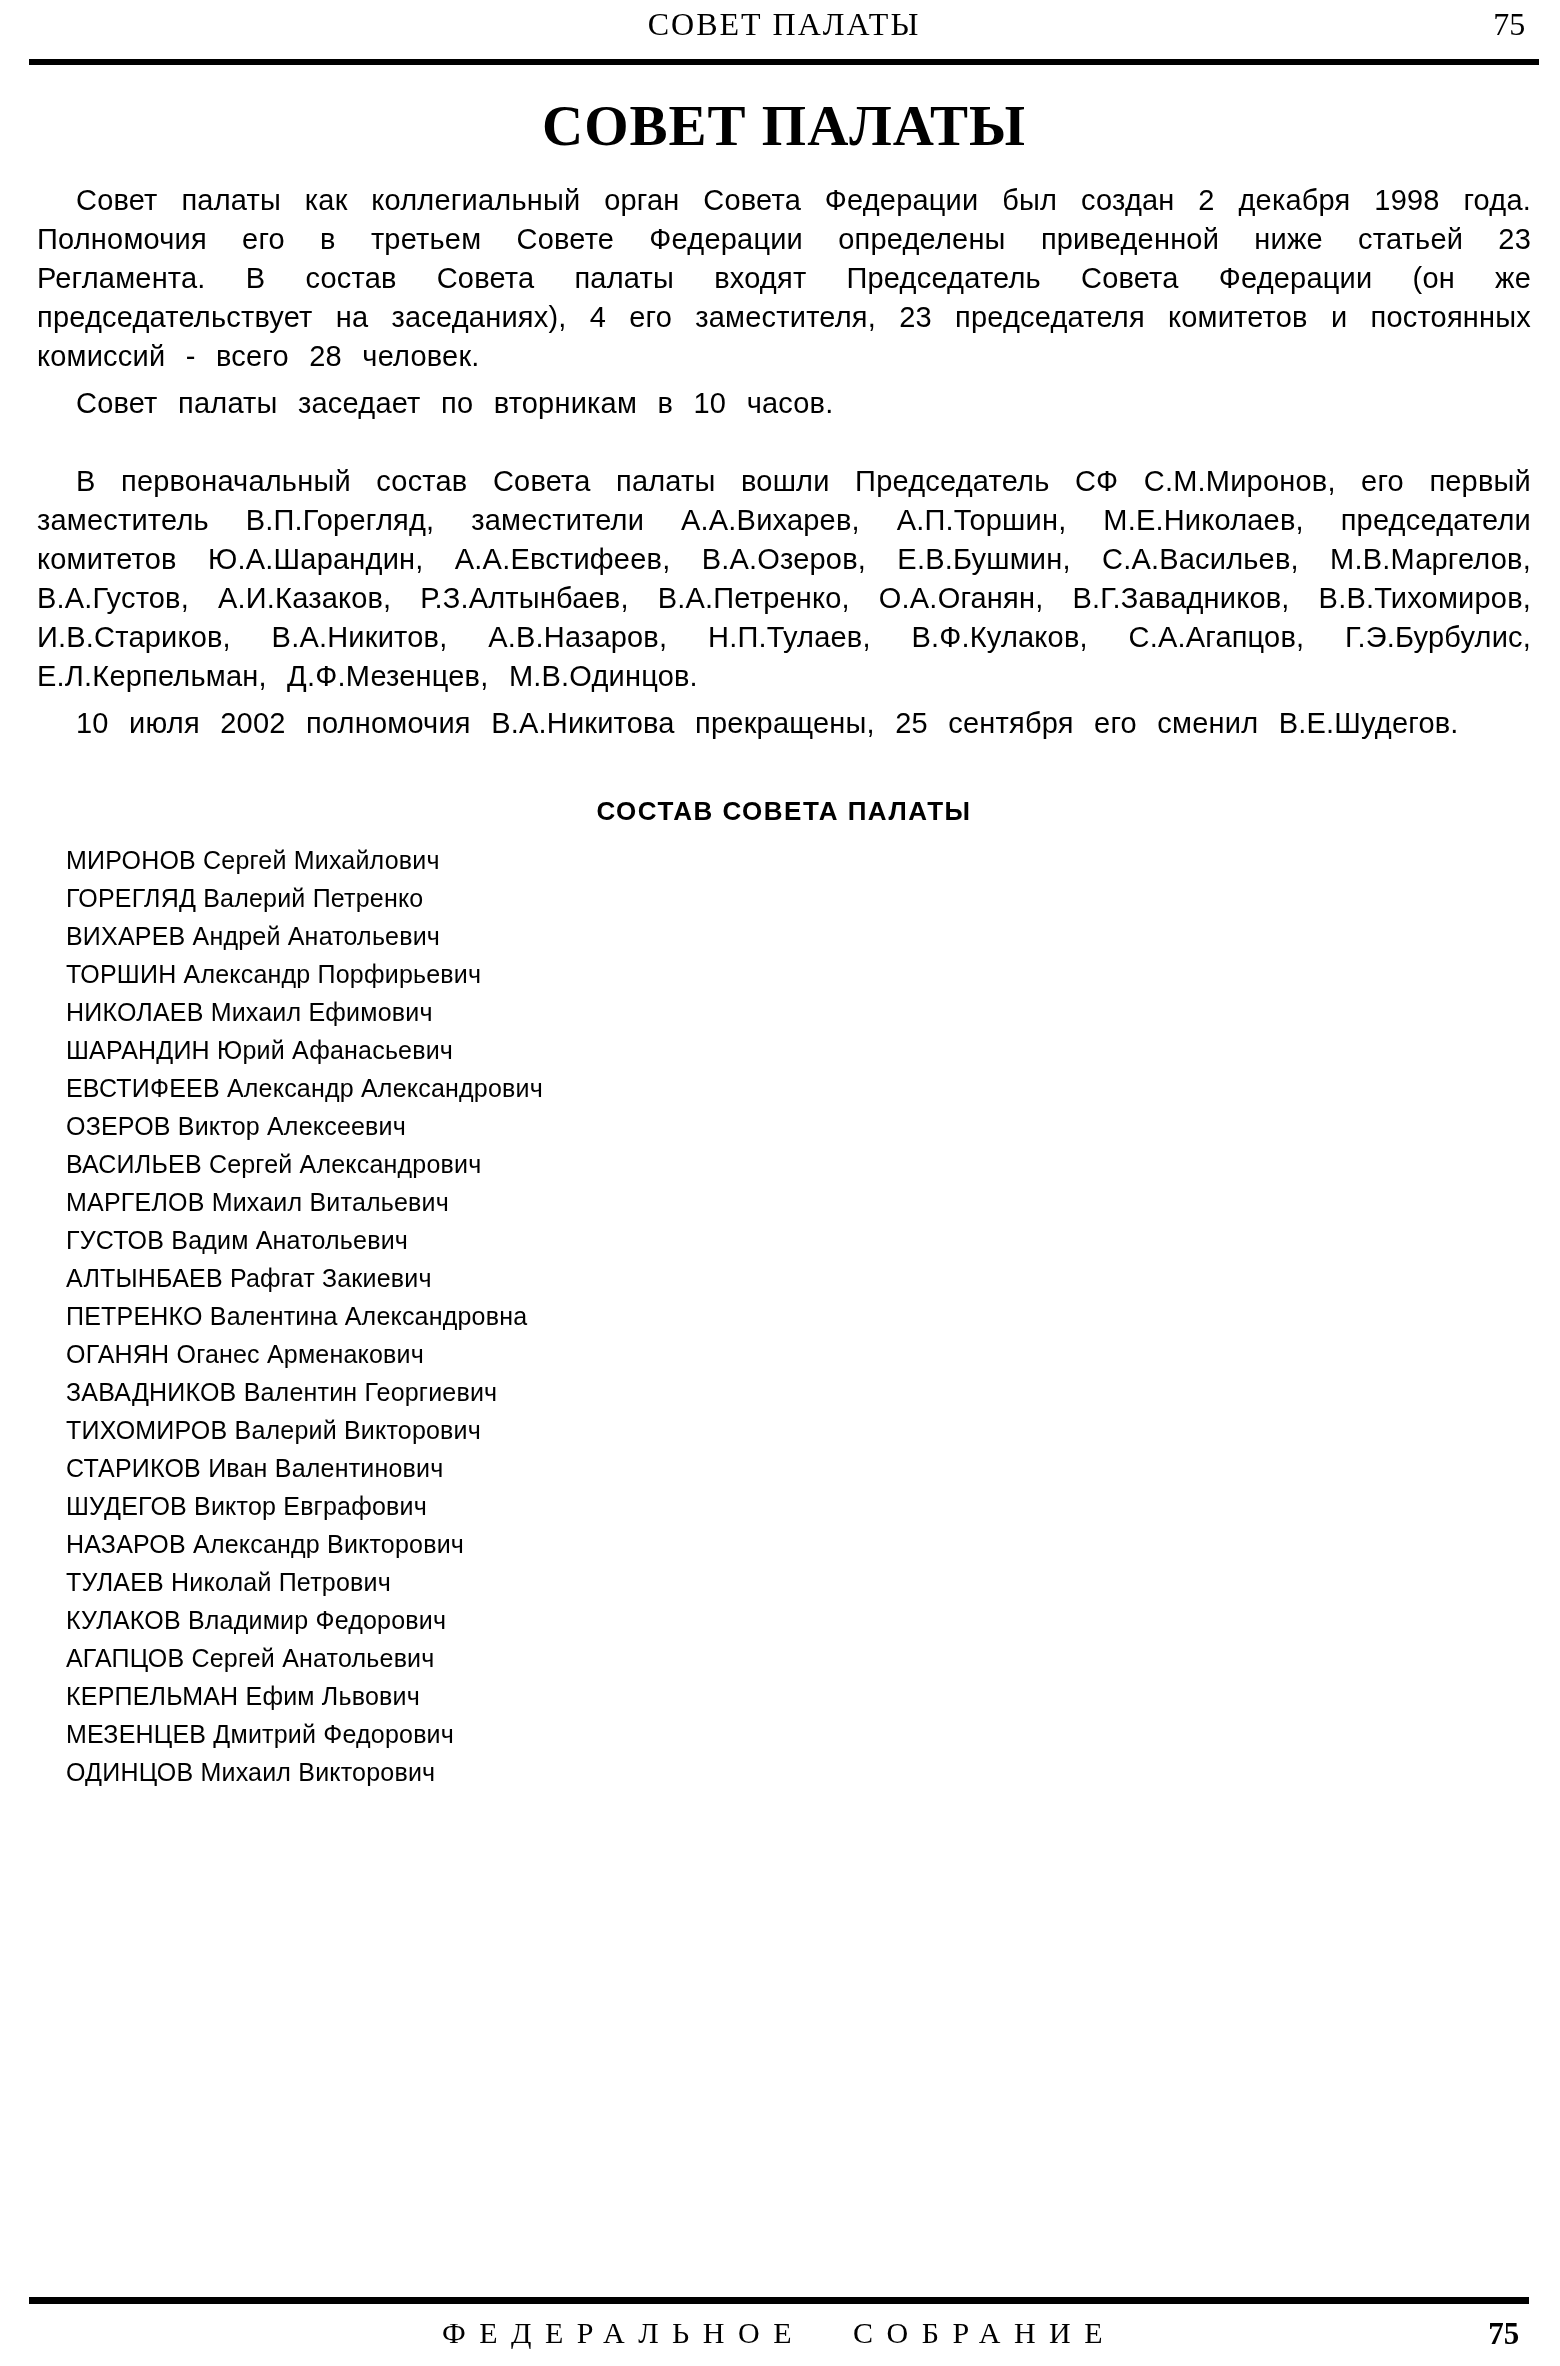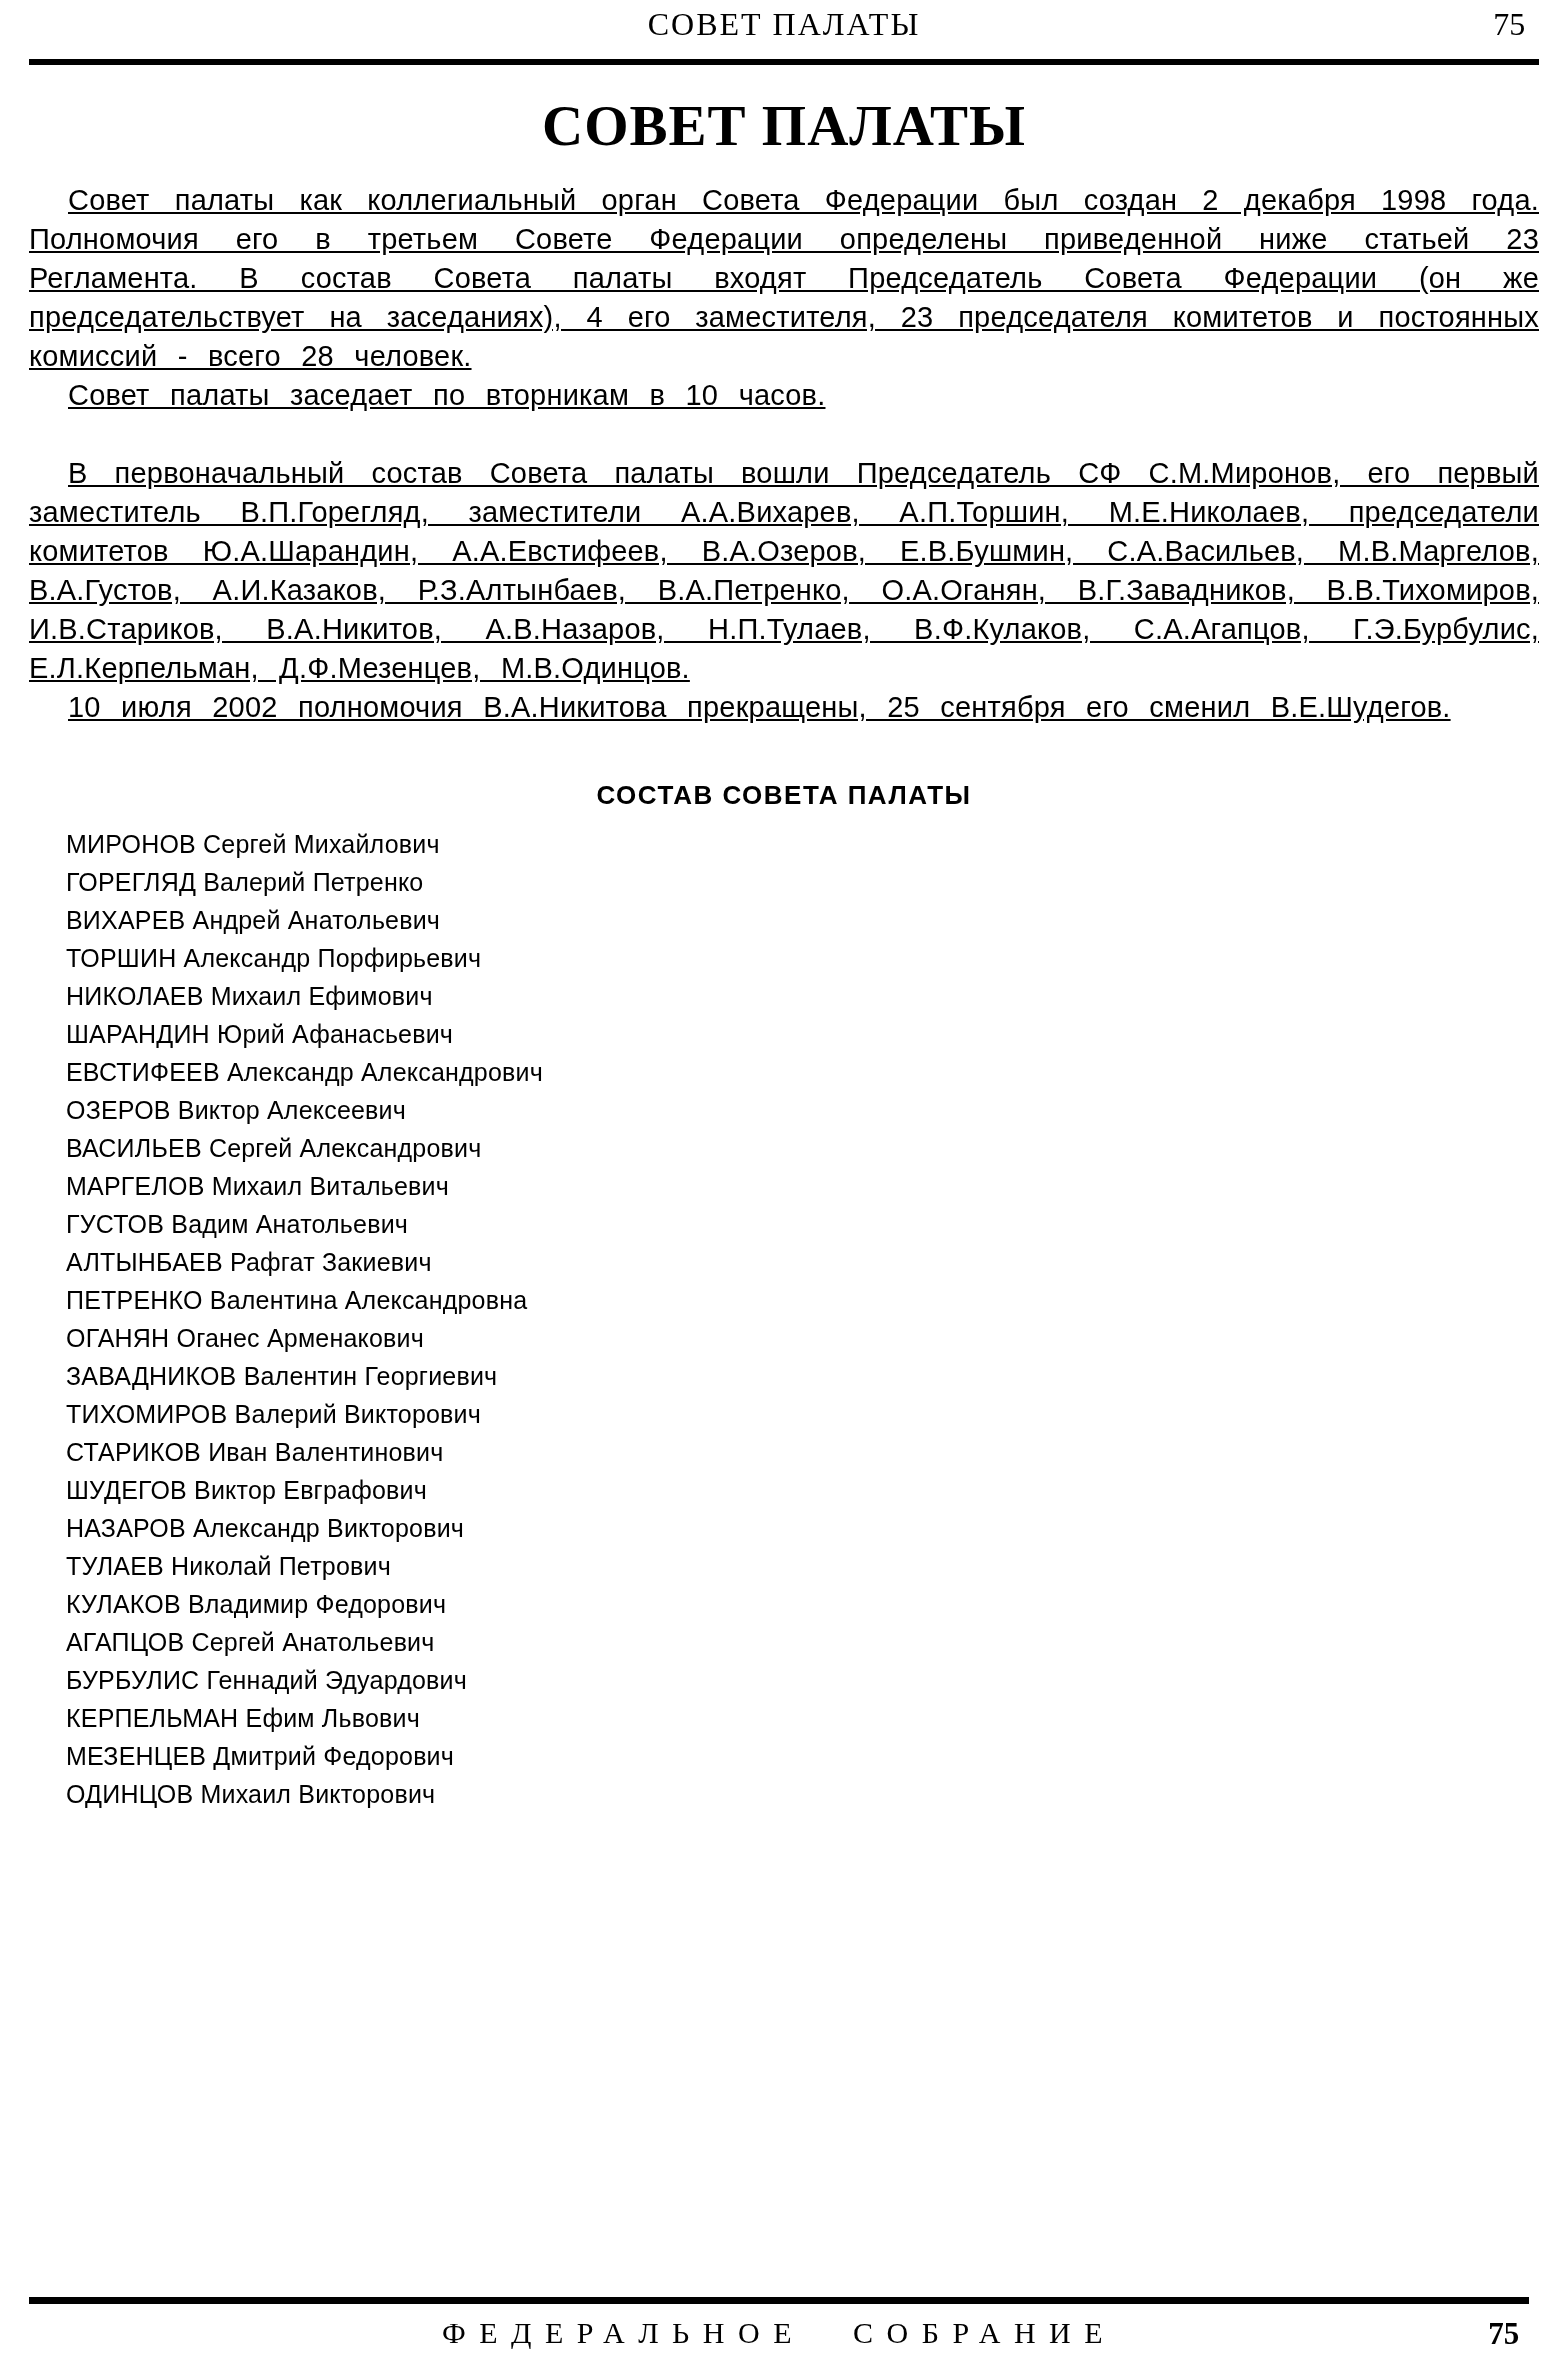--- a/index.html
+++ b/index.html
@@ -64,23 +64,22 @@
   
   .body-text {
     margin-top: 25px;
     font-size: 29px;
     line-height: 39px;
     text-align: justify;
     word-spacing: 0.42em;
     letter-spacing: 0.2px;
   }
   .body-text p {
-    margin: 0;
+    margin: 8px;
     text-indent: 39px;
-    text-decoration: underline;
   }
   .body-text p.gap-before {
     margin-top: 39px;
   }
 
   
   .section-heading {
     margin-top: 53px;
     text-align: center;
     font-weight: bold;
@@ -165,21 +164,20 @@
       <div class="member-row">ПЕТРЕНКО Валентина Александровна</div>
       <div class="member-row">ОГАНЯН Оганес Арменакович</div>
       <div class="member-row">ЗАВАДНИКОВ Валентин Георгиевич</div>
       <div class="member-row">ТИХОМИРОВ Валерий Викторович</div>
       <div class="member-row">СТАРИКОВ Иван Валентинович</div>
       <div class="member-row">ШУДЕГОВ Виктор Евграфович</div>
       <div class="member-row">НАЗАРОВ Александр Викторович</div>
       <div class="member-row">ТУЛАЕВ Николай Петрович</div>
       <div class="member-row">КУЛАКОВ Владимир Федорович</div>
       <div class="member-row">АГАПЦОВ Сергей Анатольевич</div>
-      <div class="member-row">БУРБУЛИС Геннадий Эдуардович</div>
       <div class="member-row">КЕРПЕЛЬМАН Ефим Львович</div>
       <div class="member-row">МЕЗЕНЦЕВ Дмитрий Федорович</div>
       <div class="member-row">ОДИНЦОВ Михаил Викторович</div>
     </div>
 
   <div class="footer">
     <div class="rule"></div>
     <div class="footer-line">
       <div class="footer-label">ФЕДЕРАЛЬНОЕ СОБРАНИЕ</div>
       <div class="footer-num">75</div>

